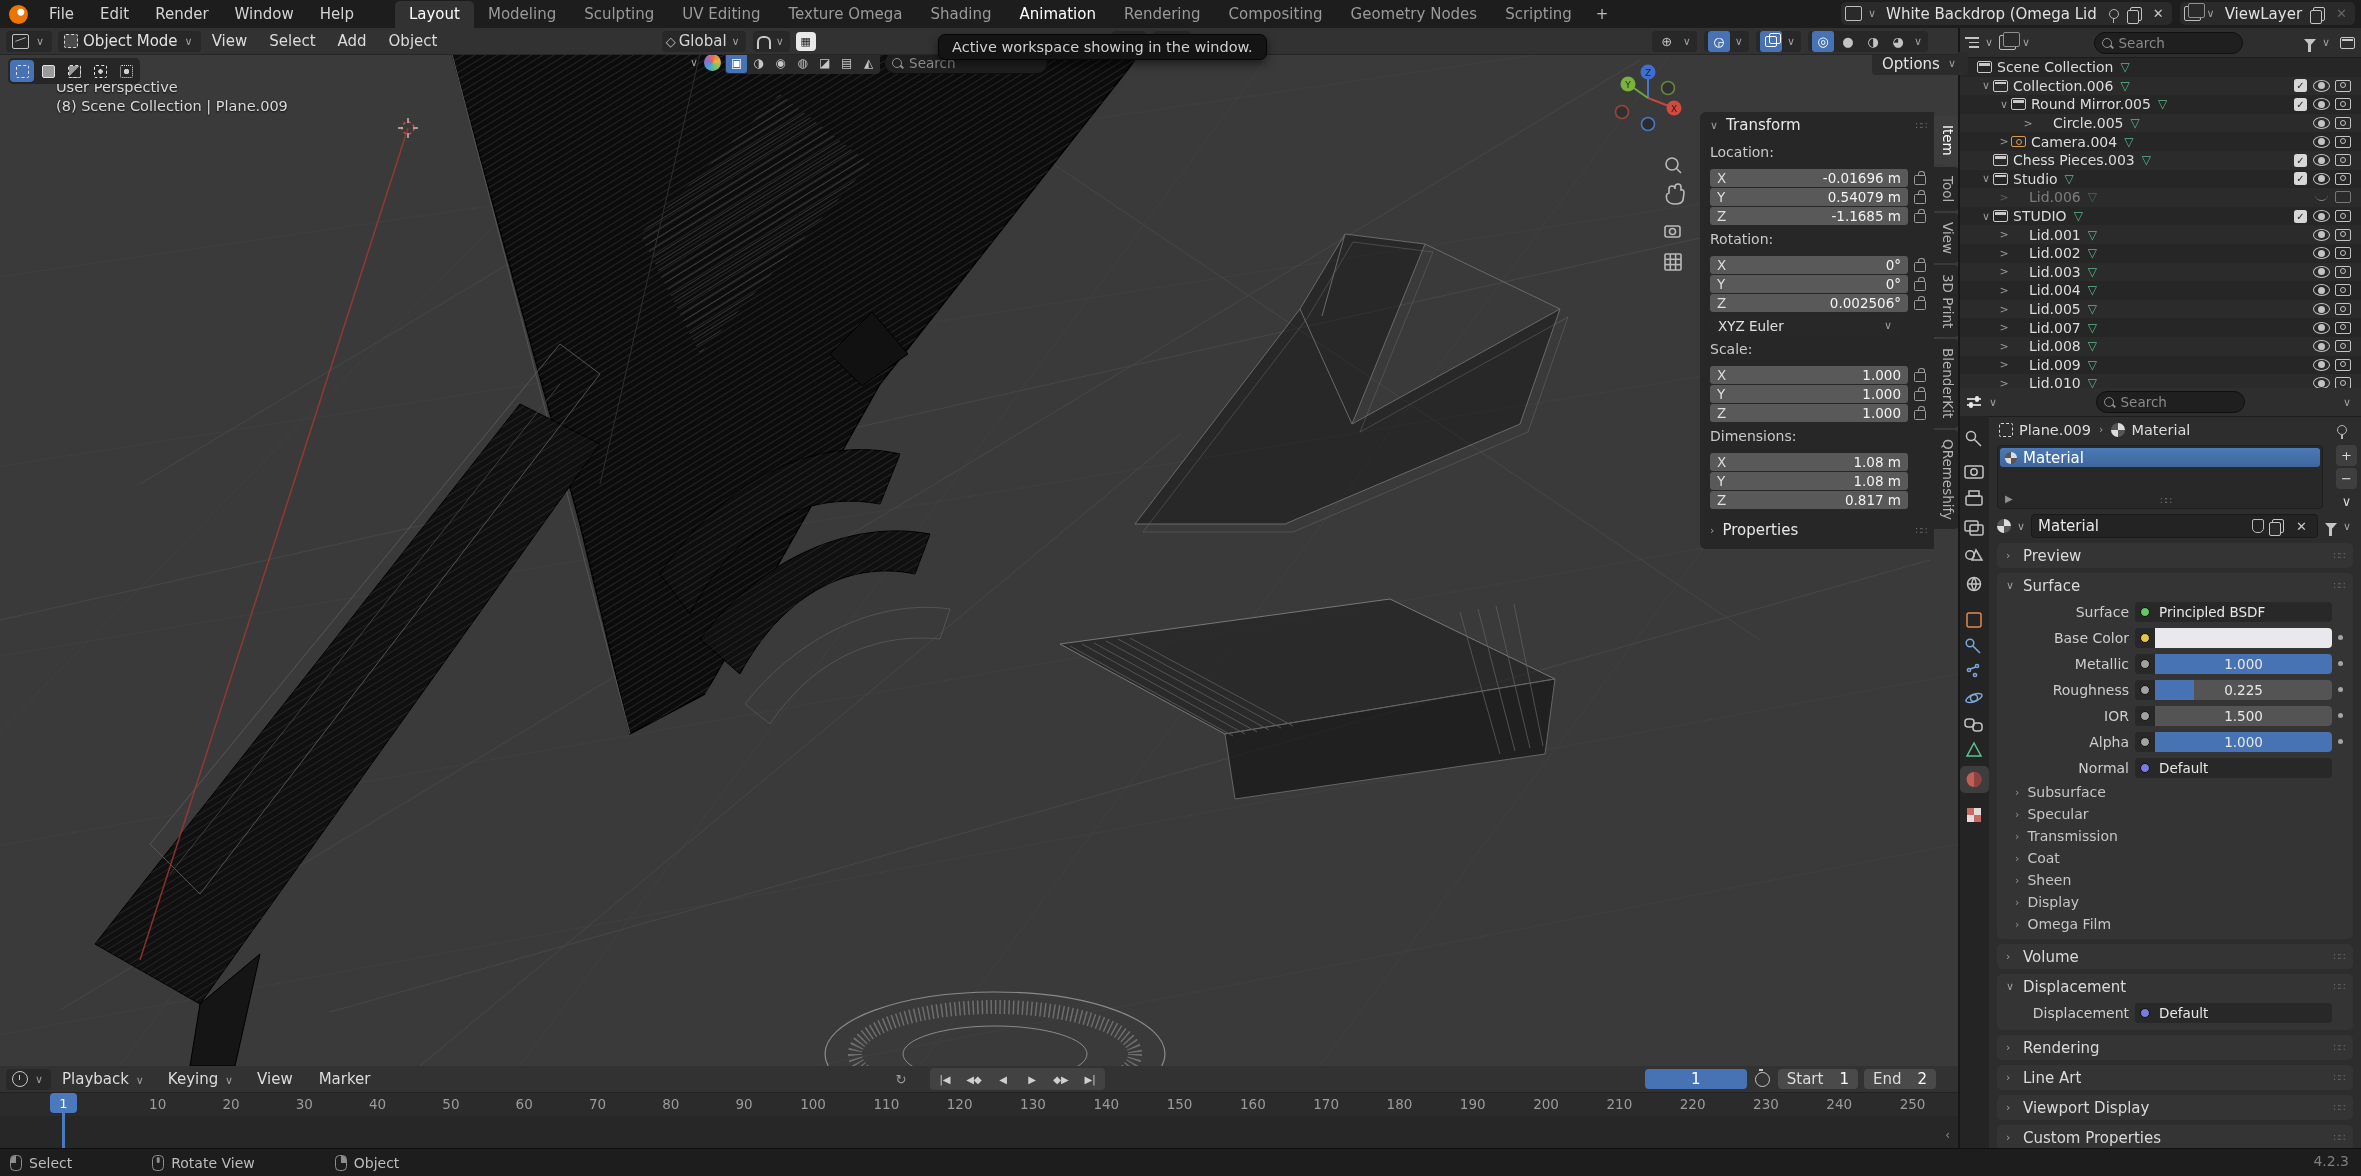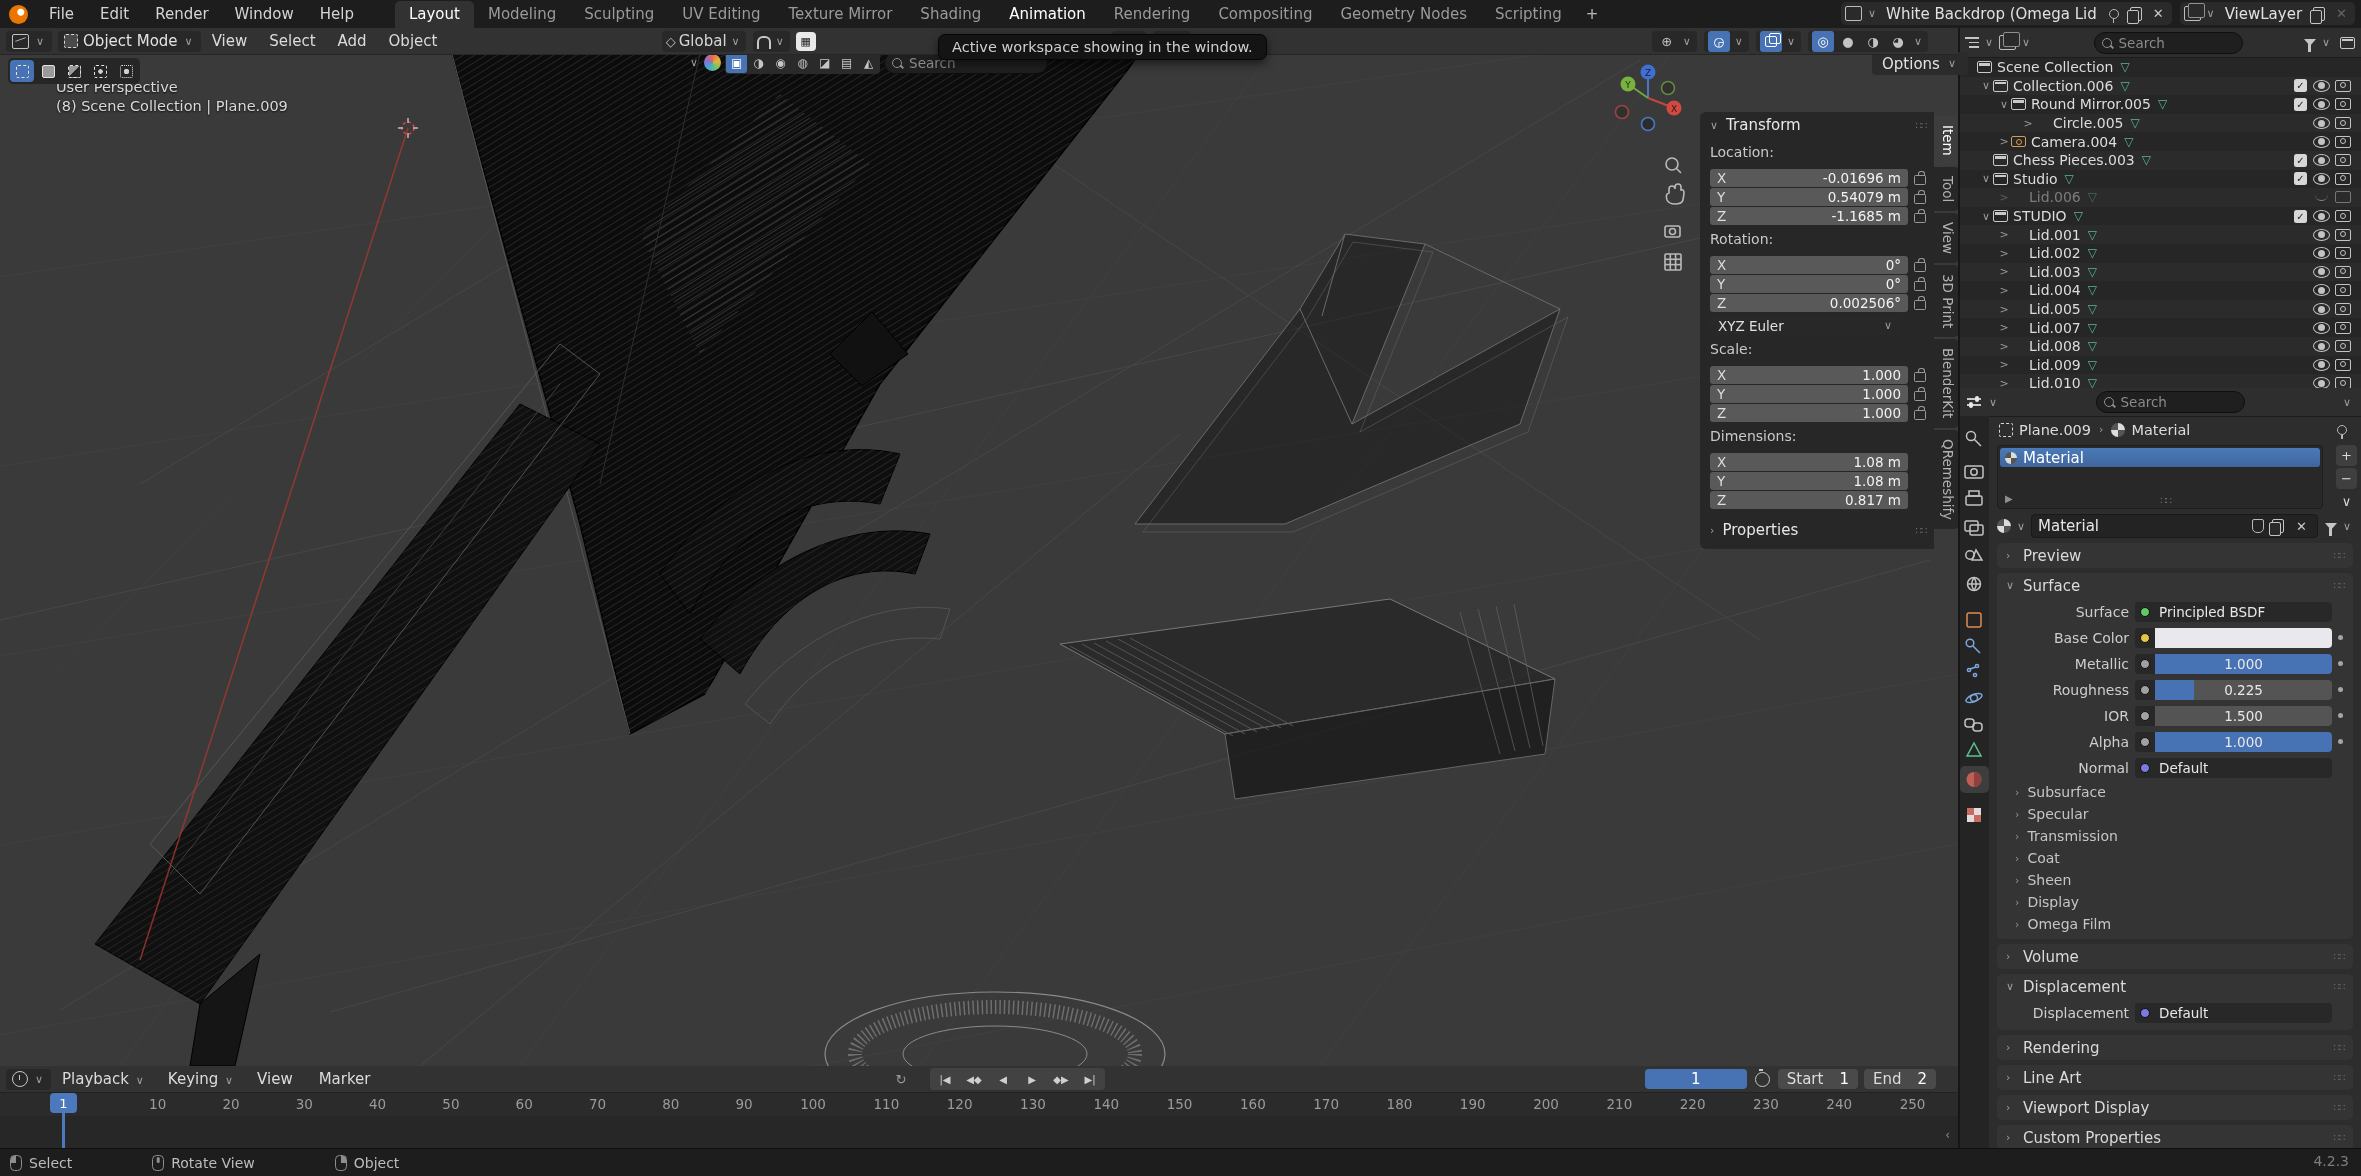--- a/index.html
+++ b/index.html
@@ -213,21 +213,21 @@
     </div>
     <div class="tabs">
       <span class="wtab active">Layout</span>
 
       <span class="wtab ">Modeling</span>
 
       <span class="wtab ">Sculpting</span>
 
       <span class="wtab ">UV Editing</span>
 
-      <span class="wtab ">Texture Mirror</span>
+      <span class="wtab ">Texture Omega</span>
 
       <span class="wtab ">Shading</span>
 
       <span class="wtab hover">Animation</span>
 
       <span class="wtab ">Rendering</span>
 
       <span class="wtab ">Compositing</span>
 
       <span class="wtab ">Geometry Nodes</span>

